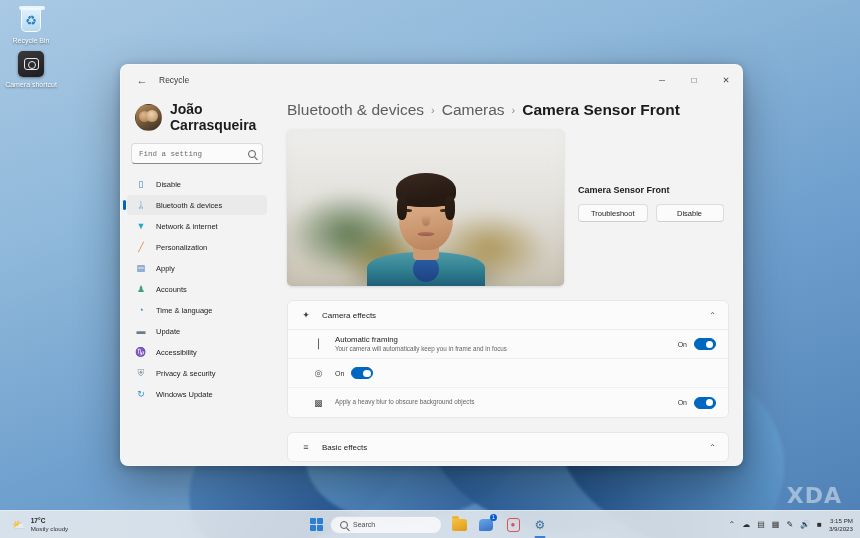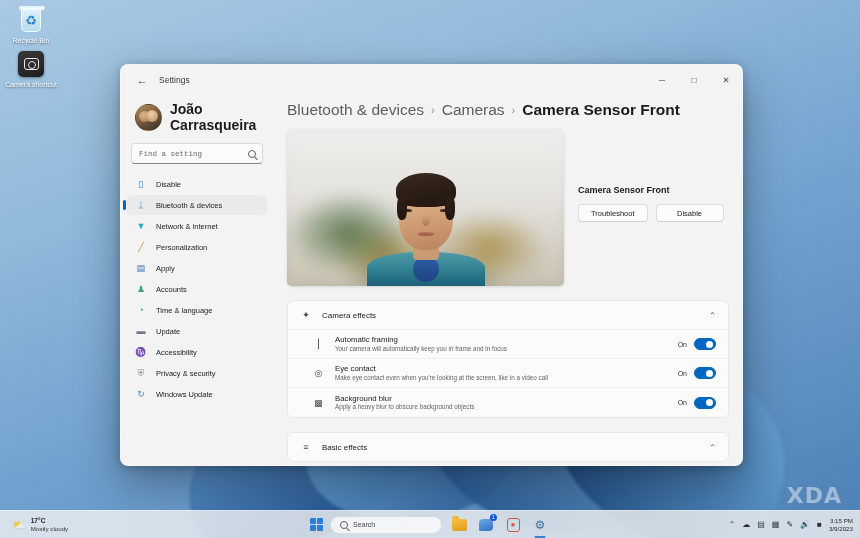--- a/index.html
+++ b/index.html
@@ -382,21 +382,21 @@
   </div>
   <div>Camera shortcut</div>
 </div>
 
 <div class="watermark">XDA</div>
 
 <div class="win">
 
   <div class="titlebar">
     <div class="backbtn">←</div>
-    <div class="win-title">Settings</div>
+    <div class="win-title">Recycle</div>
     <div class="wincontrols">
       <div class="wc">─</div>
       <div class="wc">□</div>
       <div class="wc close">✕</div>
     </div>
   </div>
 
   <div class="body-row">
 
     <div class="sidebar">
@@ -510,36 +510,31 @@
             <div class="eff-toggle">
               <span class="toggle-label">On</span>
               <span class="switch">
                   <i class="knob"></i>
                 </span>
             </div>
           </div>
 
           <div class="eff-row">
             <span class="eff-ico">◎</span>
-            <div class="eff-text">
-              <div class="eff-title">Eye contact</div>
-              <div class="eff-desc">Make eye contact even when you're looking at the screen, like in a video call</div>
-            </div>
             <div class="eff-toggle">
               <span class="toggle-label">On</span>
               <span class="switch">
                   <i class="knob"></i>
                 </span>
             </div>
           </div>
 
           <div class="eff-row">
             <span class="eff-ico">▩</span>
             <div class="eff-text">
-              <div class="eff-title">Background blur</div>
               <div class="eff-desc">Apply a heavy blur to obscure background objects</div>
             </div>
             <div class="eff-toggle">
               <span class="toggle-label">On</span>
               <span class="switch">
                   <i class="knob"></i>
                 </span>
             </div>
           </div>
 

